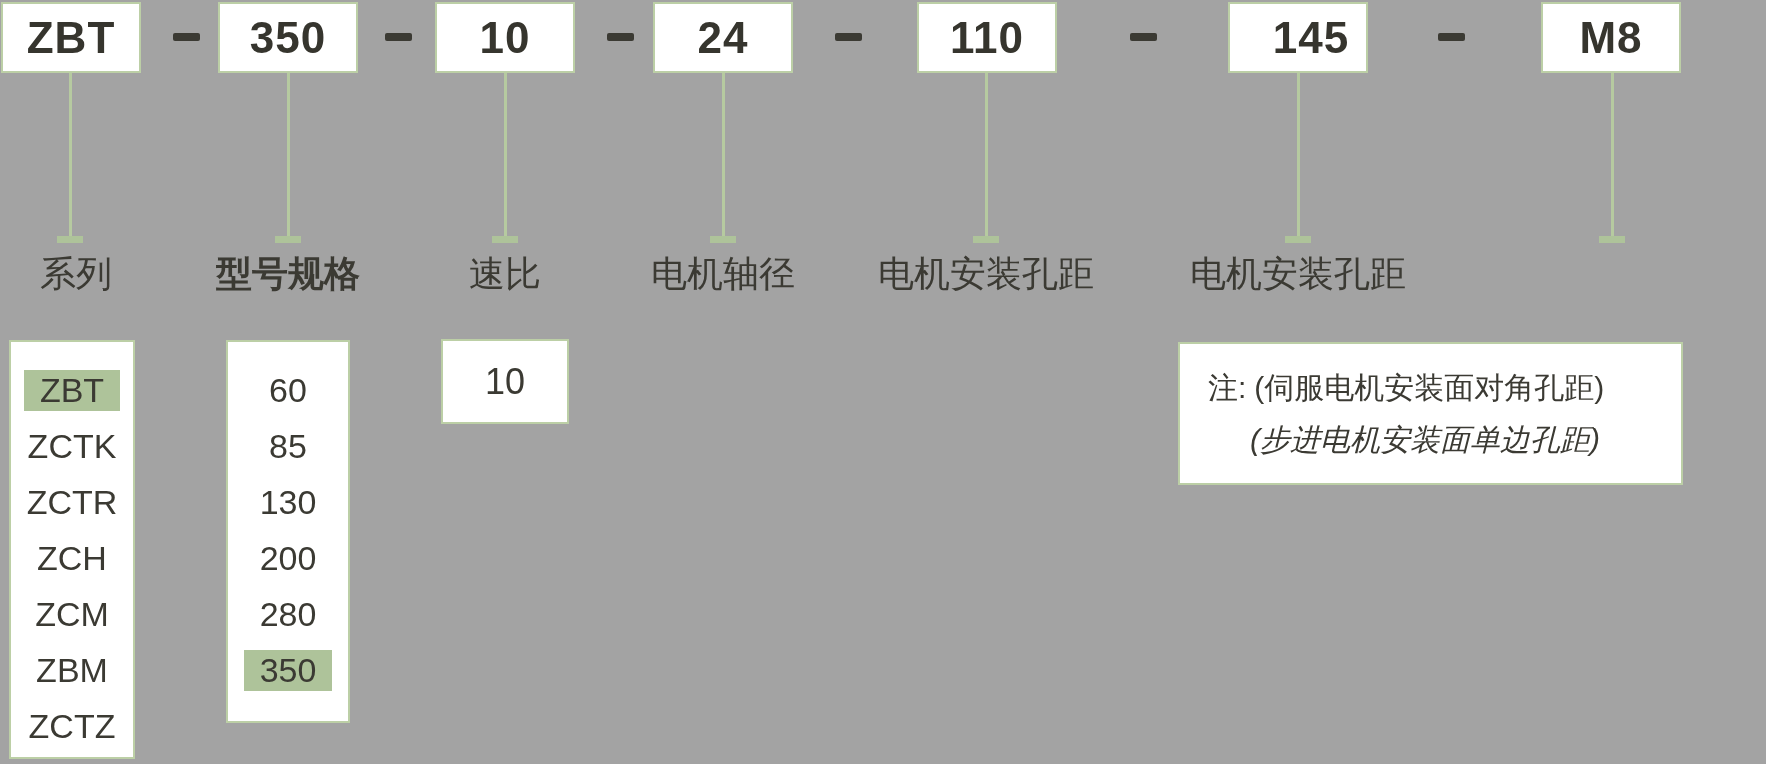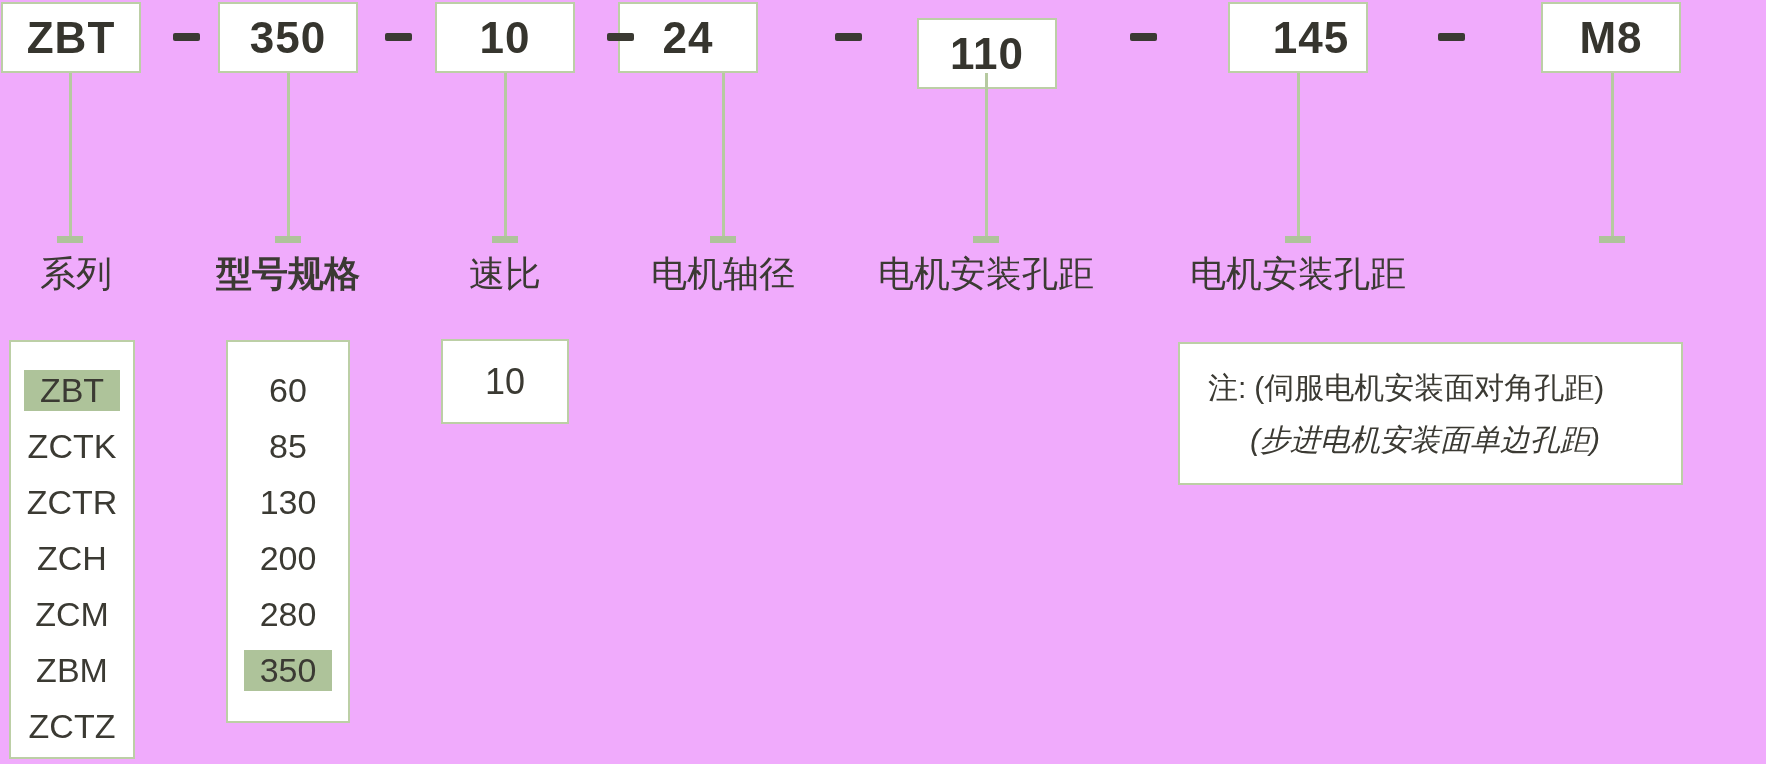--- a/index.html
+++ b/index.html
@@ -1,17 +1,17 @@
 <!DOCTYPE html>
 <html><head>
 <meta charset="utf-8">
 <style>
   html,body{margin:0;padding:0;background:#ffffff;}
   body{font-family:"Liberation Sans","DejaVu Sans",sans-serif;color:#3a392f;}
-  .stage{position:relative;width:1766px;height:764px;background:#f0abfc;overflow:hidden;}
+  .stage{position:relative;width:1766px;height:764px;background:#a3a3a3;overflow:hidden;}
 
   
   .code-box{
     position:absolute;top:2px;height:71px;width:140px;box-sizing:border-box;
     border:2px solid #bccfa6;background:#ffffff;
     display:flex;align-items:center;justify-content:center;
     font-size:44px;font-weight:bold;color:#36352e;letter-spacing:1px;
   }
   .dash{
     position:absolute;top:33px;height:8px;width:27px;background:#3b3a33;border-radius:2px;
@@ -52,22 +52,22 @@
   .note-line2{margin-left:42px;white-space:nowrap;font-style:italic;}
 </style>
 </head>
 <body>
 
 <div class="stage">
 
   <div class="code-box" style="left:1px;">ZBT</div>
   <div class="code-box" style="left:218px;">350</div>
   <div class="code-box" style="left:435px;">10</div>
-  <div class="code-box" style="left:618px;">24</div>
-  <div class="code-box" style="left:917px;margin-top:16px;">110</div>
+  <div class="code-box" style="left:653px;">24</div>
+  <div class="code-box" style="left:917px;">110</div>
   <div class="code-box" style="left:1228px;padding-left:26px;">145</div>
   <div class="code-box" style="left:1541px;">M8</div>
 
   <div class="dash" style="left:173px;"></div>
   <div class="dash" style="left:385px;"></div>
   <div class="dash" style="left:607px;"></div>
   <div class="dash" style="left:835px;"></div>
   <div class="dash" style="left:1130px;"></div>
   <div class="dash" style="left:1438px;"></div>
 

